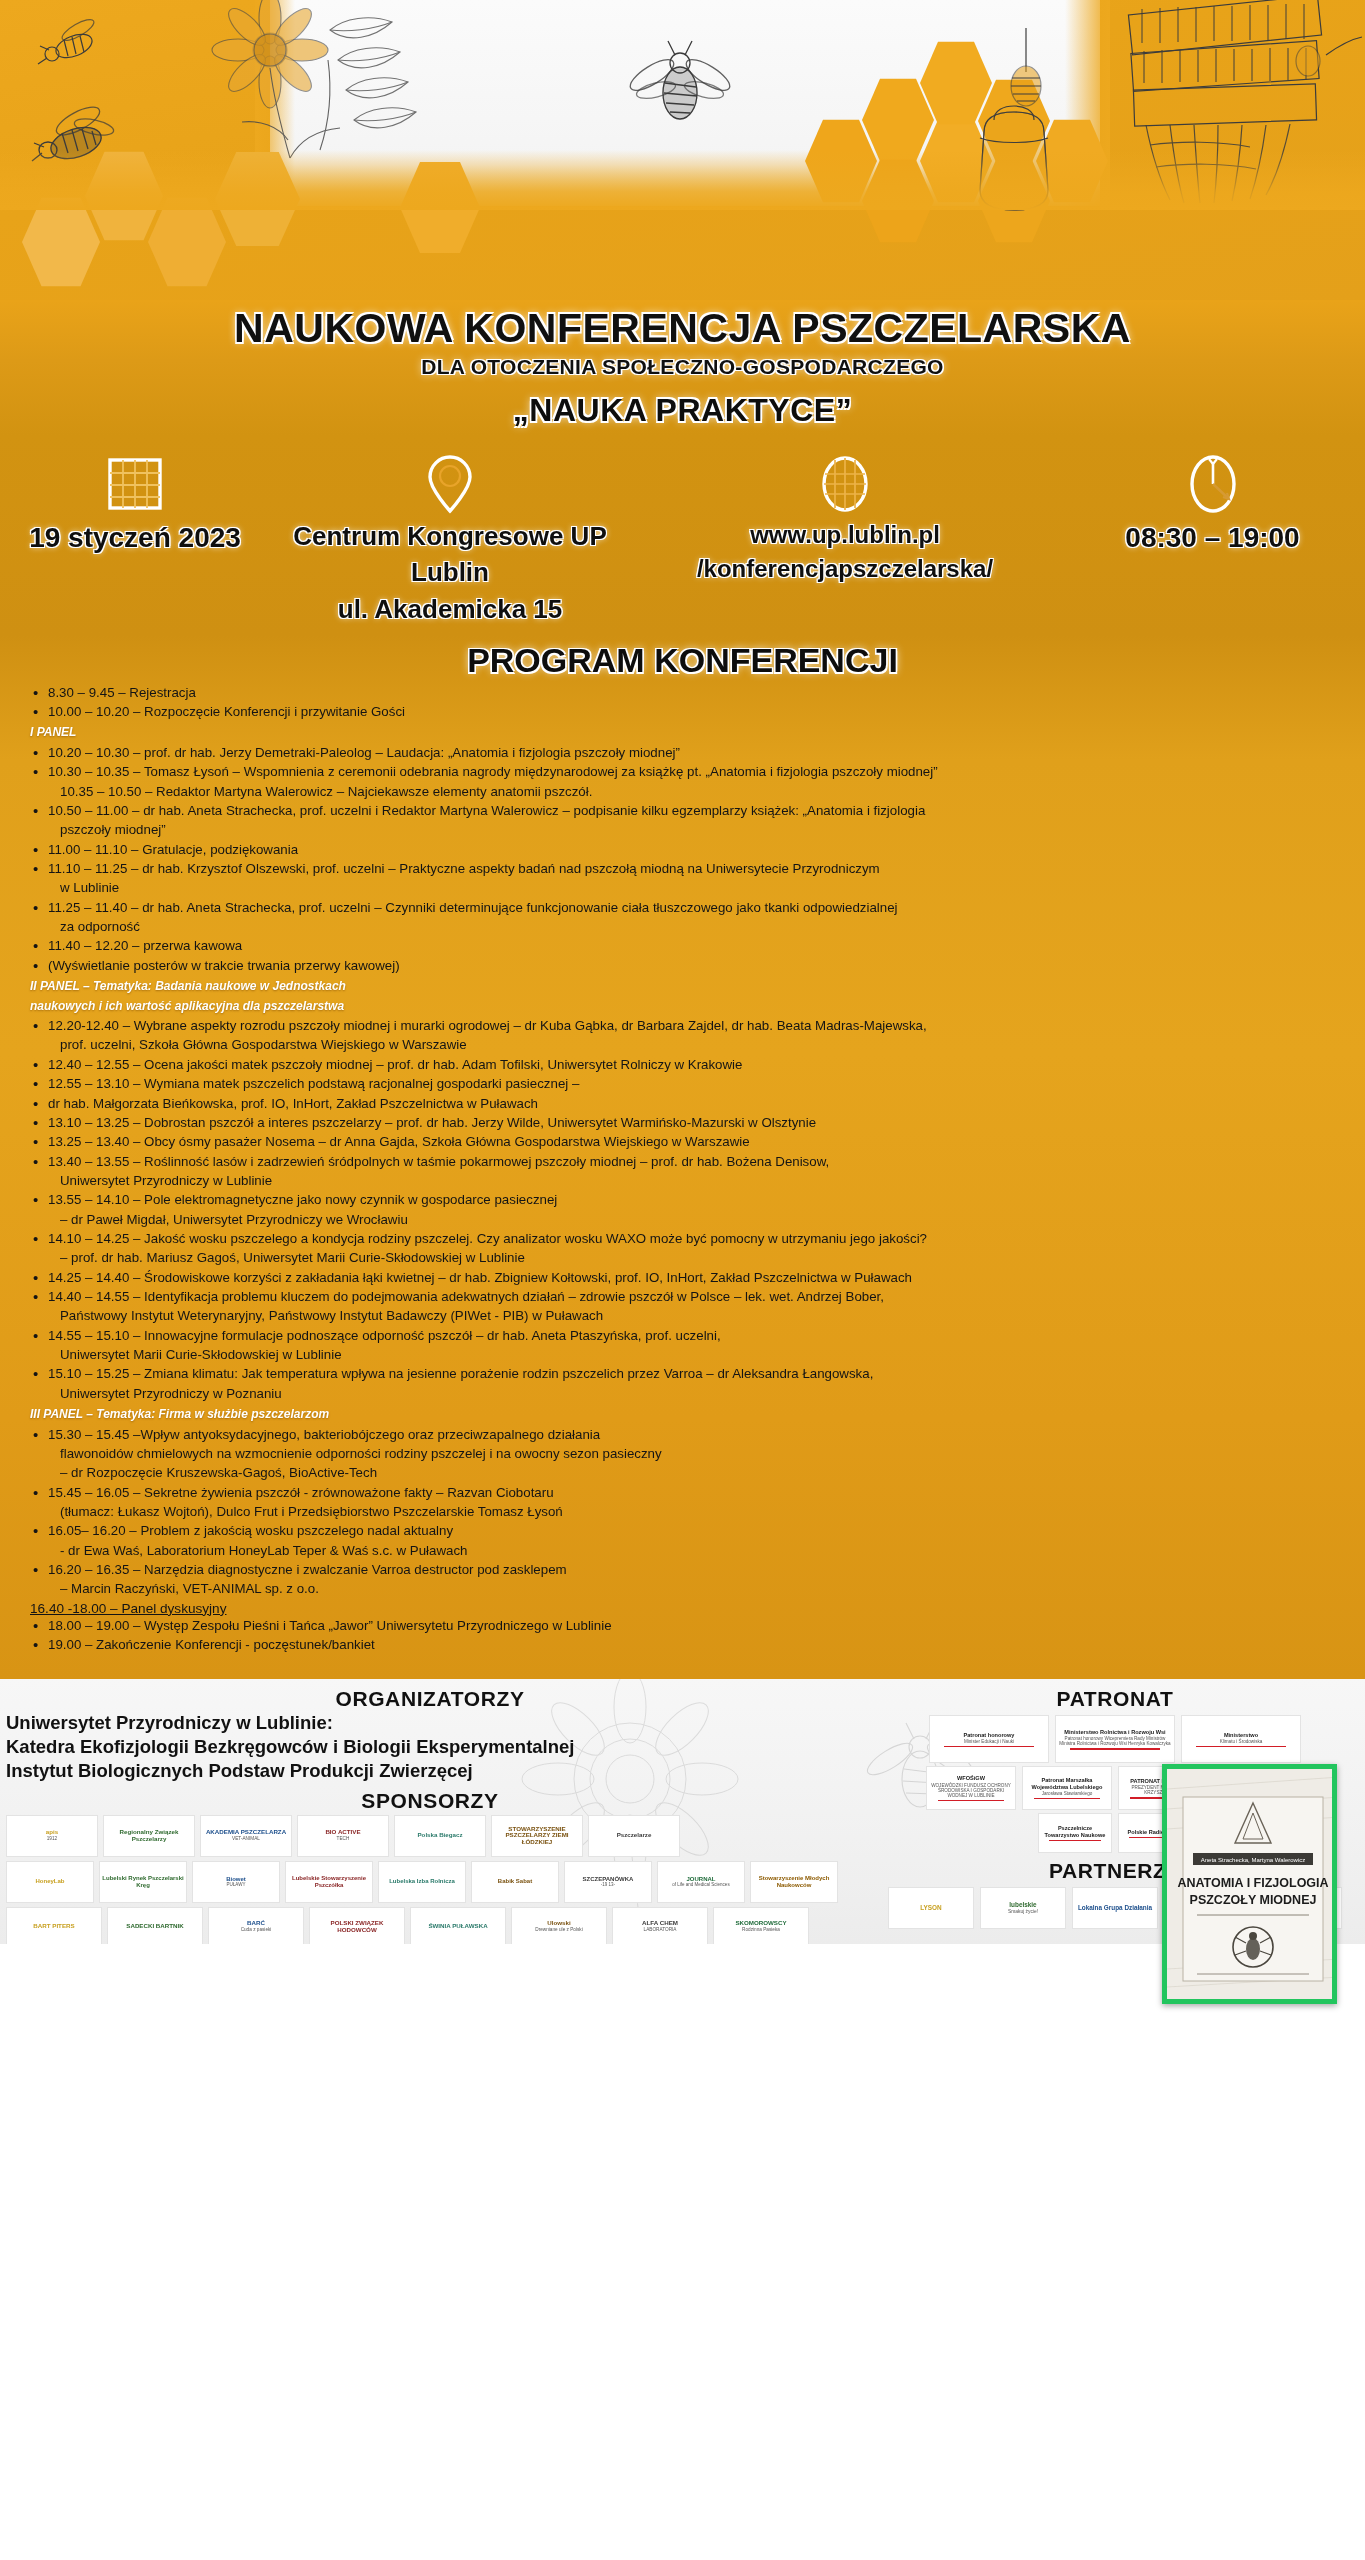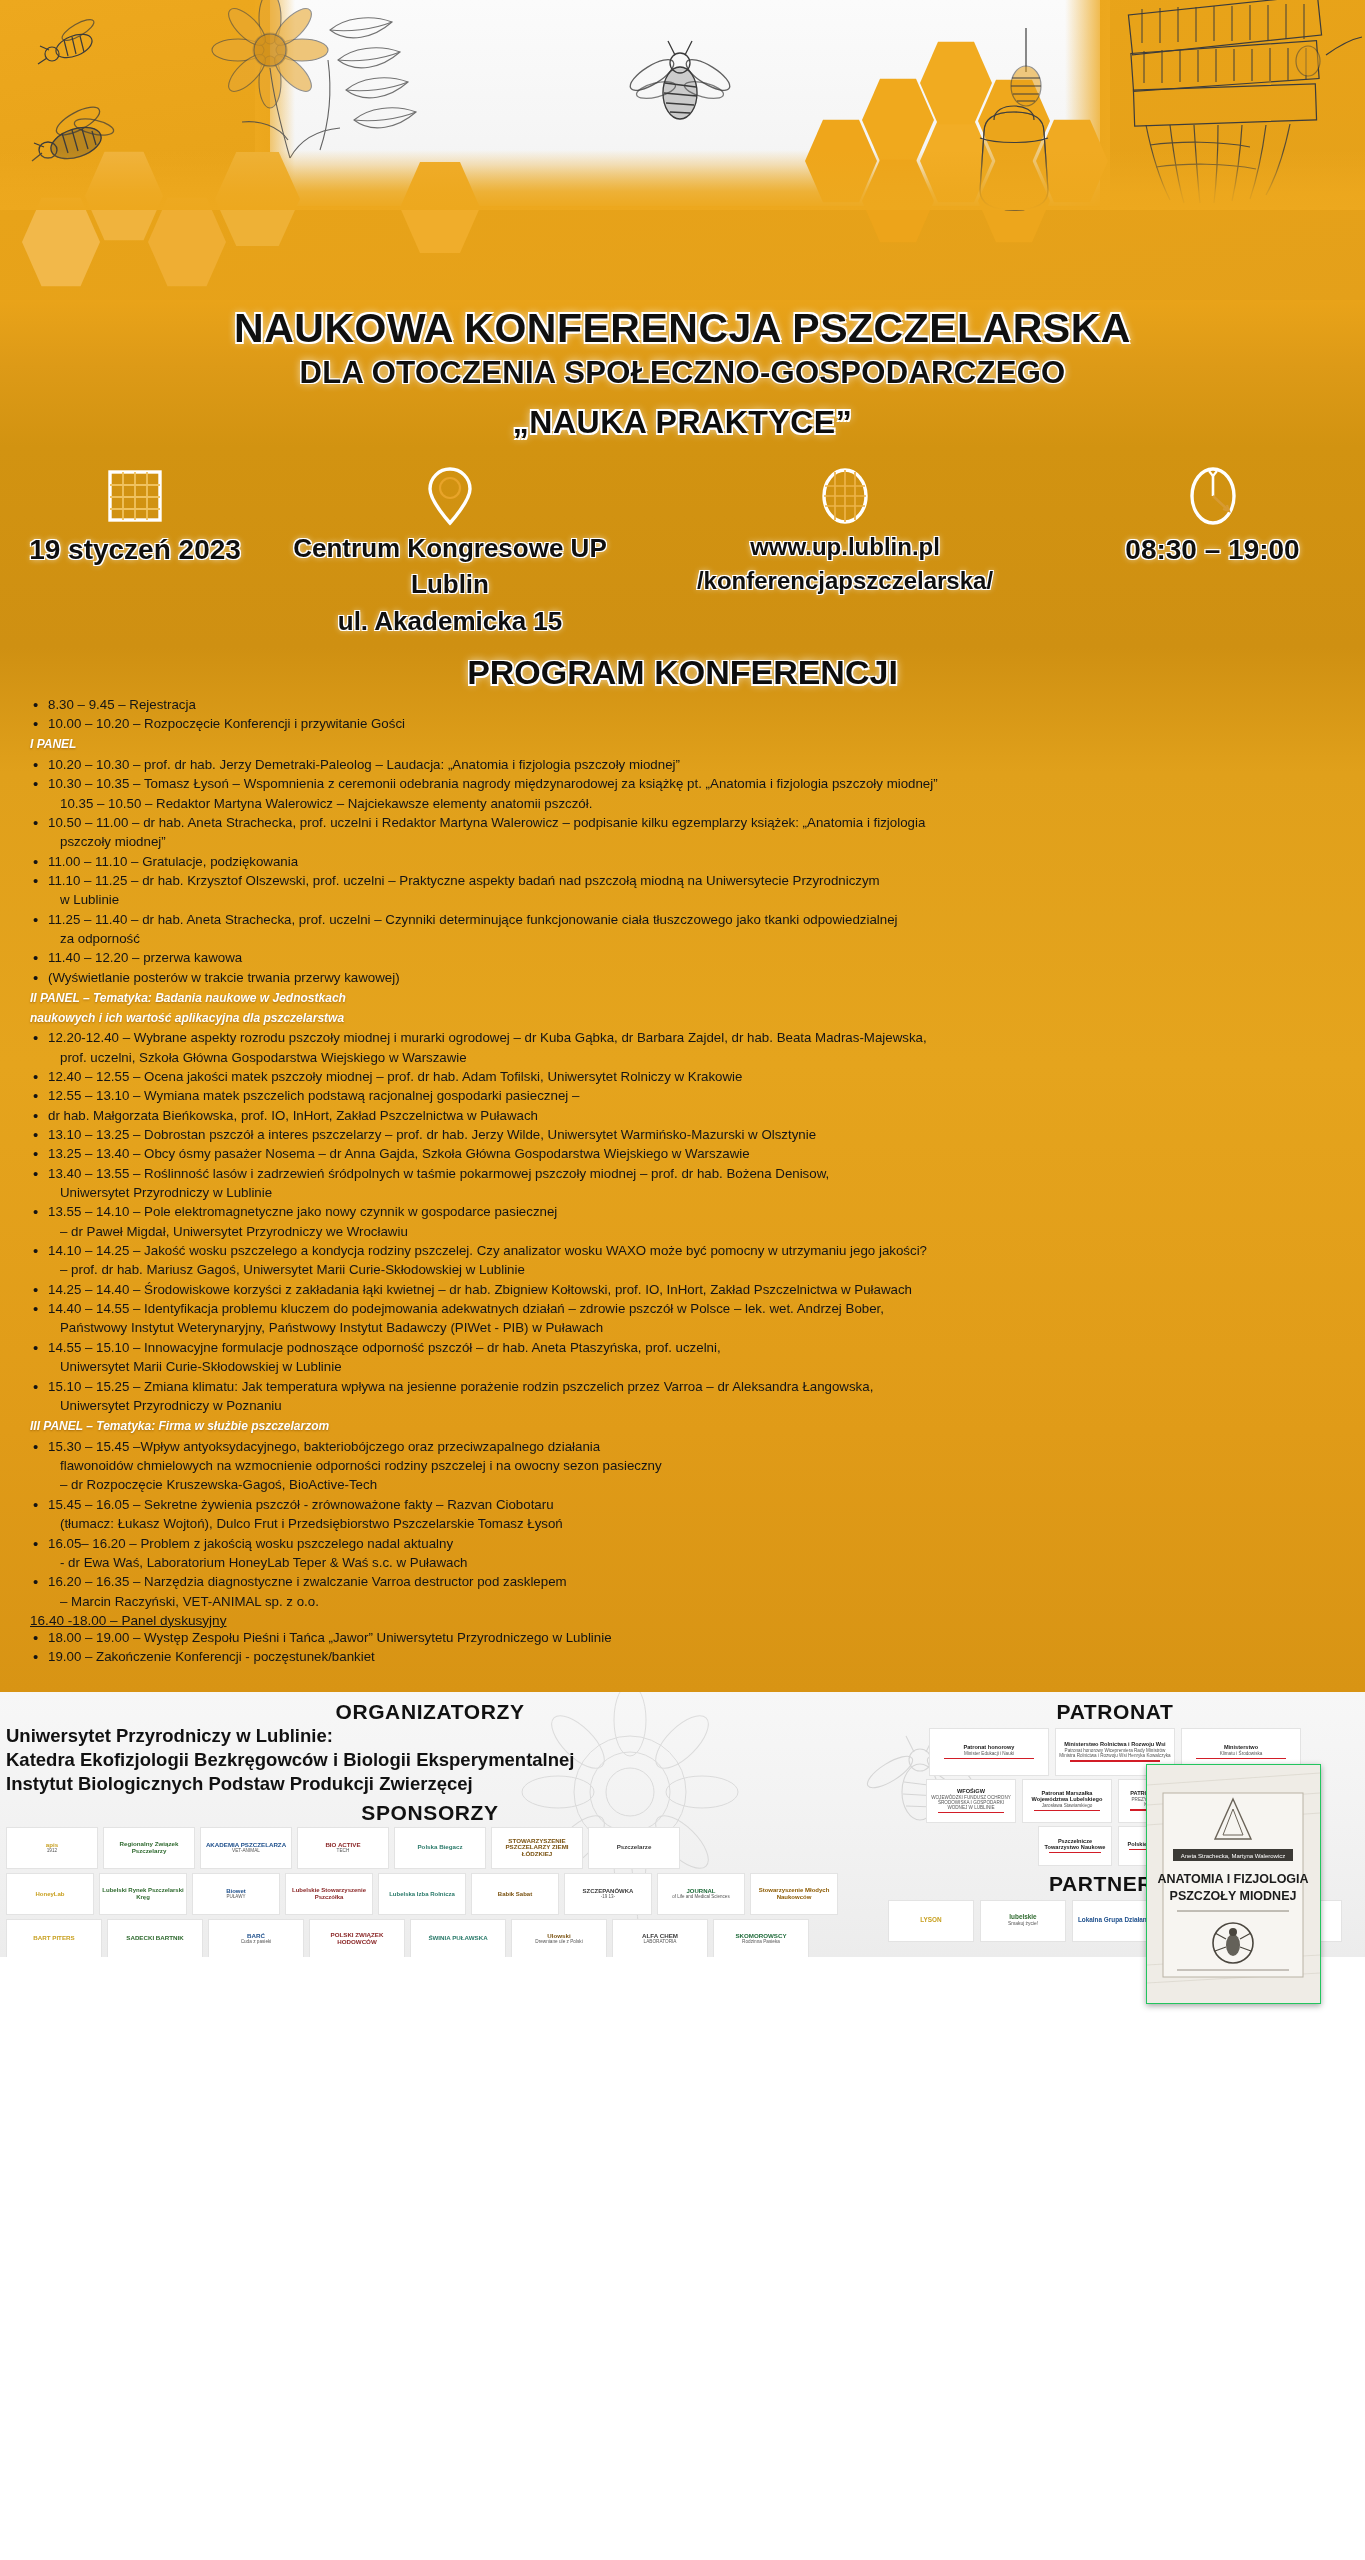--- a/index.html
+++ b/index.html
@@ -45,21 +45,21 @@
     background: linear-gradient(180deg,#e9a319 0%, #dd9a17 45%, #d29311 100%);
     padding-top: 6px; padding-bottom: 6px; text-align: center;
   }
   .t-line1 {
     font-size: 41px; font-weight: bold; color: #101010; letter-spacing: 0.5px;
     text-shadow: -1.6px -1.6px 0 #fff, 1.6px -1.6px 0 #fff, -1.6px 1.6px 0 #fff,
                  1.6px 1.6px 0 #fff, 0 0 9px rgba(255,255,255,.95);
     line-height: 1.12;
   }
   .t-line2 {
-    font-size: 31px; font-weight: bold; color: #101010; letter-spacing: 0.3px;
+    font-size: 21px; font-weight: bold; color: #101010; letter-spacing: 0.3px;
     text-shadow: -1.4px -1.4px 0 #fff, 1.4px -1.4px 0 #fff, -1.4px 1.4px 0 #fff,
                  1.4px 1.4px 0 #fff, 0 0 8px rgba(255,255,255,.9);
     line-height: 1.22; margin-top: 2px;
   }
   .t-line3 {
     font-size: 32px; font-weight: bold; color: #0d0d0d; letter-spacing: 0.5px;
     text-shadow: -1.6px -1.6px 0 #fff, 1.6px -1.6px 0 #fff, -1.6px 1.6px 0 #fff,
                  1.6px 1.6px 0 #fff, 0 0 10px rgba(255,255,255,.95);
     margin-top: 12px;
   }
@@ -110,22 +110,22 @@
   .p-panel {
     font-size: 12px; font-weight: bold; font-style: italic; color: #ffffff;
     line-height: 1.3; margin: 4px 0 3px 0; padding-left: 4px;
     text-shadow: 0 1px 2px rgba(120,70,0,.55);
   }
   .p-underline { text-decoration: underline; padding-left: 4px; font-weight: 500;
     font-size: 13.6px; color: #141414; margin: 2px 0 1px 0; }
 
   
   .book-cover {
-    position: absolute; right: 44px; top: 1764px; width: 175px; height: 240px;
-    background: #f2efe9; border: 1px solid #22c55e;
+    position: absolute; right: 28px; top: 1764px; width: 175px; height: 240px;
+    background: #f2efe9; border: 5px solid #22c55e;
     box-shadow: 0 2px 6px rgba(0,0,0,.35); z-index: 4; overflow: hidden;
   }
 
   
   .footer {
     position: relative; width: 100%; height: 265px;
     background: linear-gradient(180deg,#f7f7f7 0%, #f1f1f1 60%, #ececec 100%);
     overflow: hidden;
   }
   .f-left { position: absolute; left: 0; top: 0; width: 860px; }

